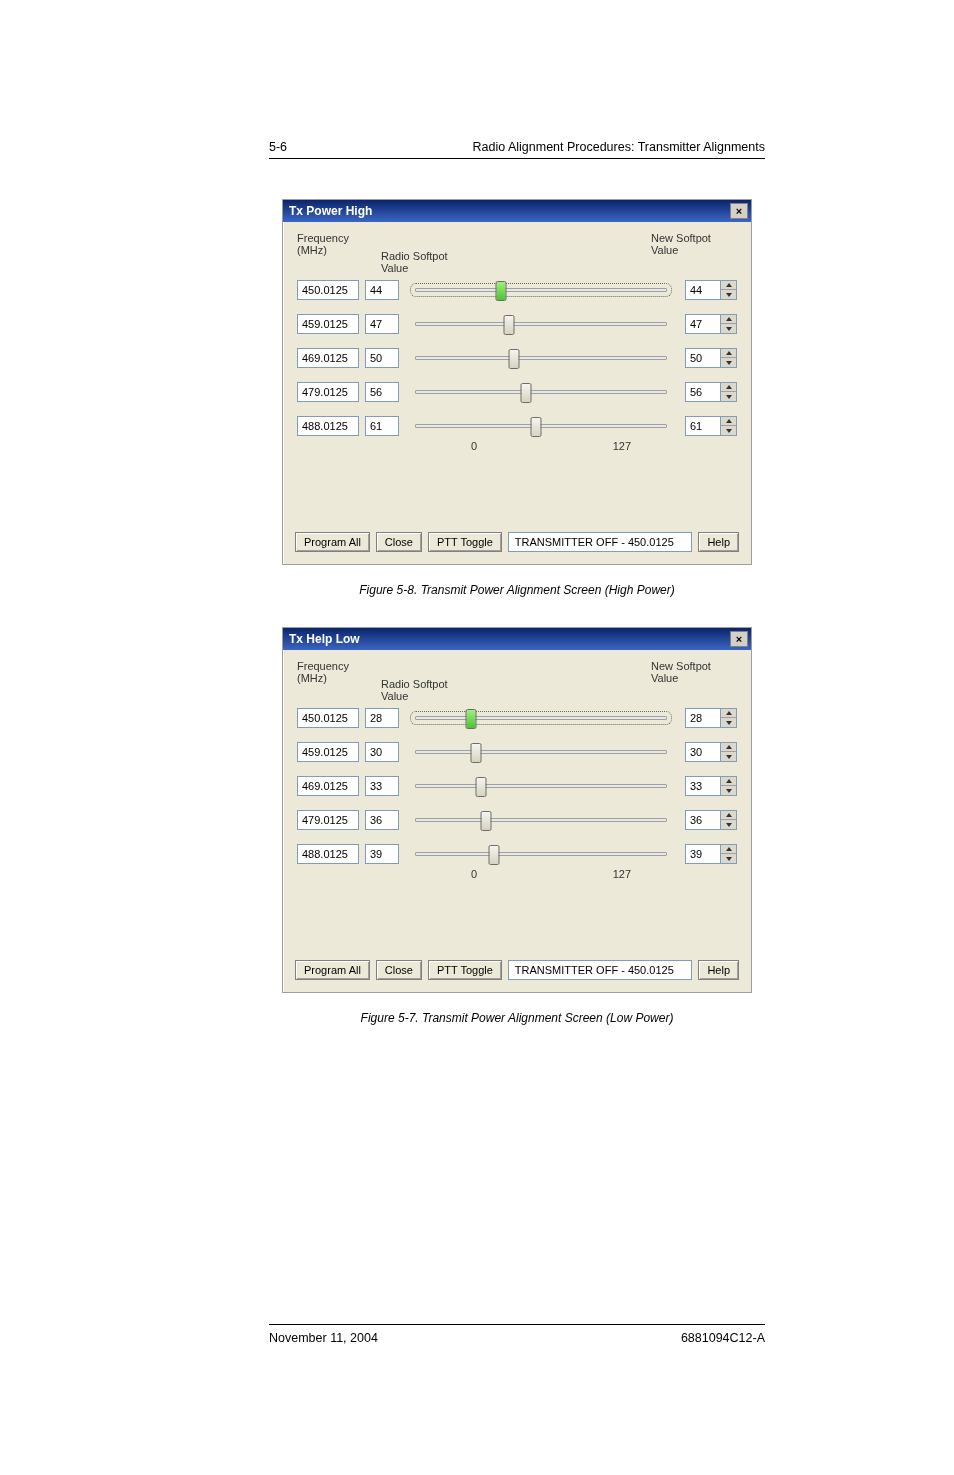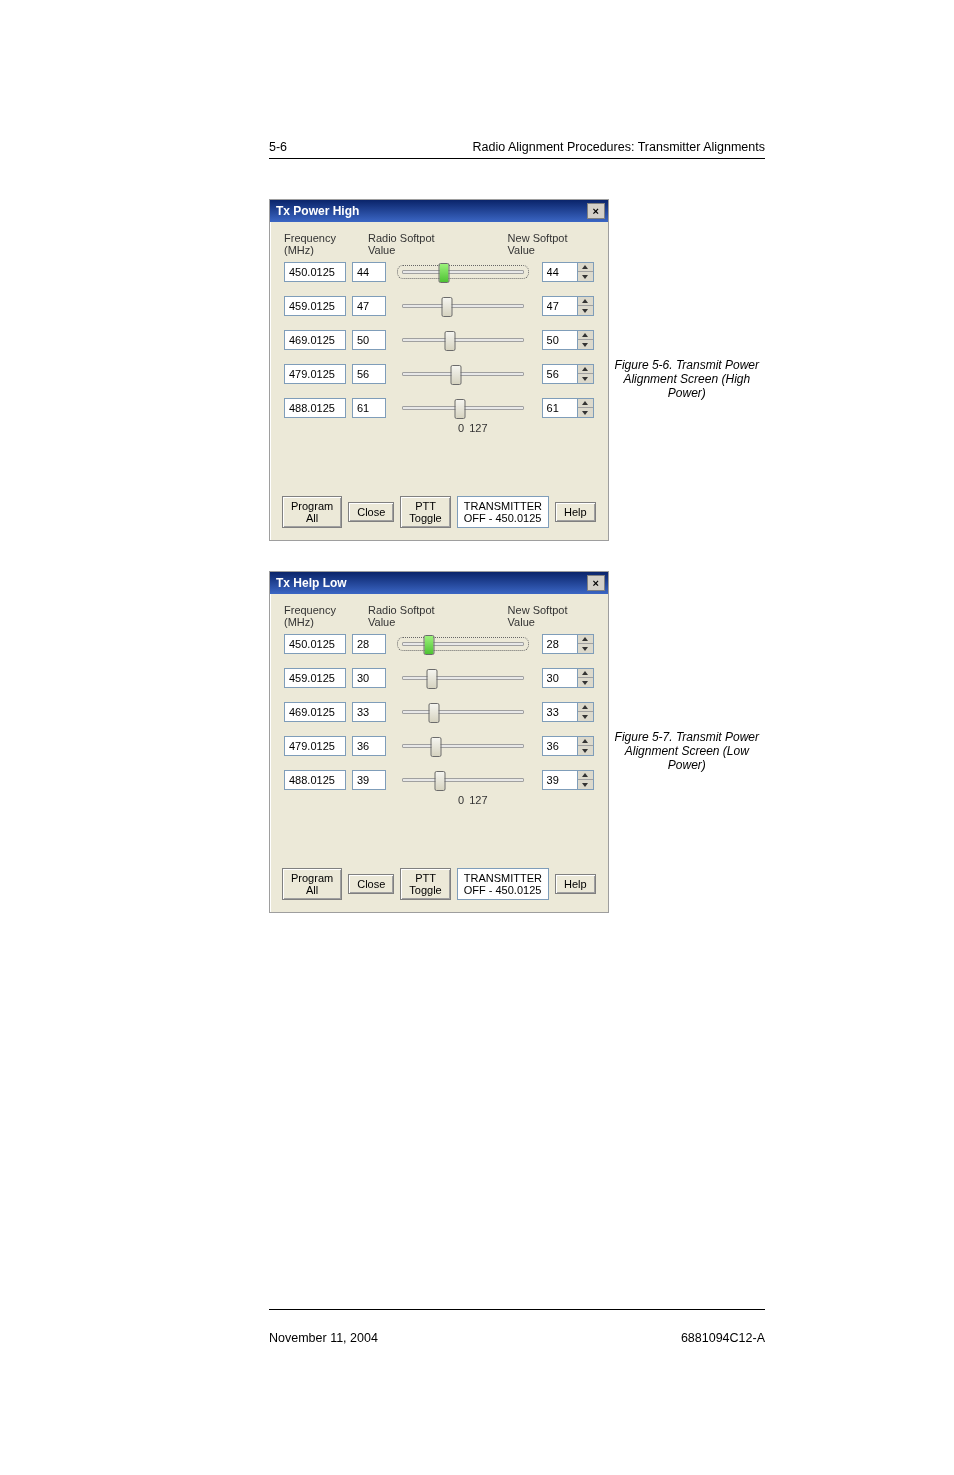--- a/index.html
+++ b/index.html
@@ -2,28 +2,28 @@
 <html><head>
 <meta charset="utf-8">
 <style>
   * { box-sizing: border-box; }
   body { margin:0; background:#fff; font-family: Arial, Helvetica, sans-serif; }
   .page { width:756px; height:1475px; margin:0 auto; padding:140px 90px 60px 170px; position:relative; color:#000; }
   .header-row { display:flex; justify-content:space-between; align-items:flex-end; border-bottom:1px solid #000; padding-bottom:4px; margin-bottom:40px; font-size:12.5px; }
   .header-left { }
   .header-right { }
   .header-right b { font-weight:normal; }
-  .figure-wrap { display:flex; flex-direction:row; align-items:center; margin-bottom:30px; }
+  .figure-wrap { display:flex; flex-direction:column; align-items:center; margin-bottom:30px; }
   .dialog { width:470px; background:#ece9d8; border:1px solid #9e9e9e; box-shadow:1px 1px 0 #fff inset; padding-bottom:12px; }
   .titlebar { display:flex; justify-content:space-between; align-items:center; background:linear-gradient(#0a246a,#3b66c4); color:#fff; height:22px; padding:0 3px 0 6px; font-size:12px; font-weight:bold; font-family:Tahoma, Arial, sans-serif; }
   .title-x { width:18px; height:16px; background:#d4d0c8; border:1px solid #808080; display:flex; align-items:center; justify-content:center; color:#000; font-size:11px; font-weight:bold; font-family:Arial; line-height:1; }
   .dlg-body { padding:10px 14px 4px 14px; }
   .cols-head { display:flex; font-size:11px; color:#333; margin-bottom:6px;gap:12px; }
   .col-freq { width:72px; }
-  .col-radio { width:80px; }
+  .col-radio { width:80px;margin-top:18px; }
   .col-slider { flex:1; }
   .col-new { width:90px; text-align:left; padding-left:4px; }
   .row { display:flex; align-items:center; margin-bottom:14px; }
   .box { background:#fff; border:1px solid #7f9db9; height:20px; font-size:11px; padding:6px 4px; font-family:Tahoma,Arial,sans-serif; }
   .freq-box { width:62px; }
   .val-box { width:34px; margin-left:6px; }
   .slider-area { flex:1; padding:0 12px 0 16px; position:relative; }
   .track { position:relative; height:4px; border:1px solid #a0a0a0; background:#e8e8e8; border-radius:1px; }
   .track.dashed { outline:1px dotted #666; outline-offset:4px; }
   .thumb { position:absolute; top:-8px; width:11px; height:20px; border:1px solid #6b6b6b; background:linear-gradient(#f5f5f0,#d6d3c0); border-radius:2px; transform:translateX(-50%); }
@@ -36,21 +36,21 @@
   .arr { width:0; height:0; border-left:3px solid transparent; border-right:3px solid transparent; }
   .arr.up { border-bottom:4px solid #333; }
   .arr.down { border-top:4px solid #333; }
   .scale-row { display:flex; font-size:11px; color:#333; margin:-10px 0 50px 0; }
   .scale-row .col-freq, .scale-row .col-radio { visibility:hidden; }
   .scale-labels { flex:1; display:flex; justify-content:space-between; padding:0 16px 0 22px; }
   .btn-row { padding:8px 12px 0 12px; display:flex; align-items:center; gap:6px; font-size:11px; }
   .btn { background:#ece9d8; border:1px solid #808080; box-shadow:1px 1px 0 #fff inset, -1px -1px 0 #a0a0a0 inset; padding:3px 8px; font-size:11px; font-family:Tahoma,Arial,sans-serif; cursor:default; }
   .status-box { background:#fff; border:1px solid #7f9db9; padding:3px 6px; flex:1; font-size:11px; }
   .caption { font-size:12px; font-style:italic; text-align:center; margin-top:18px; }
-  .footer-row { position:absolute; left:170px; right:90px; bottom:130px; border-top:1px solid #000; padding-top:21px; display:flex; justify-content:space-between; font-size:12.5px; }
+  .footer-row { position:absolute; left:170px; right:90px; bottom:130px; border-top:1px solid #000; padding-top:6px; display:flex; justify-content:space-between; font-size:12.5px; }
 </style>
 </head>
 <body>
 
 <div class="page">
 
   <div class="header-row">
     <span class="header-left">5-6</span>
     <span class="header-right">
       <b>Radio Alignment Procedures</b><span>: Transmitter Alignments</span>
@@ -188,21 +188,21 @@
         </div>
       </div>
       <div class="btn-row">
         <button class="btn">Program All</button>
         <button class="btn">Close</button>
         <button class="btn">PTT Toggle</button>
         <div class="status-box">TRANSMITTER OFF - 450.0125</div>
         <button class="btn">Help</button>
       </div>
     </div>
-    <div class="caption">Figure 5-6.  Transmit Power Alignment Screen (High Power)</div>
+    <div class="caption">Figure 5-8.  Transmit Power Alignment Screen (High Power)</div>
   </div>
 
   <div class="figure-wrap">
     <div class="dialog">
       <div class="titlebar">
         <span>Tx Help Low</span>
         <span class="title-x">
             <span>×</span>
           </span>
       </div>

